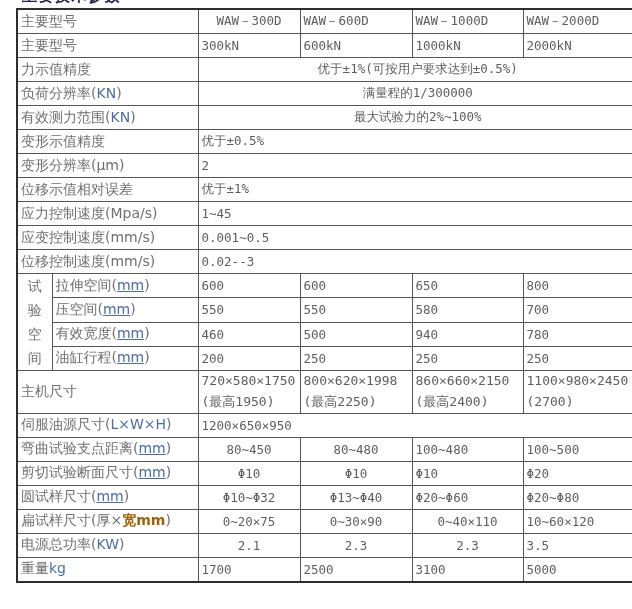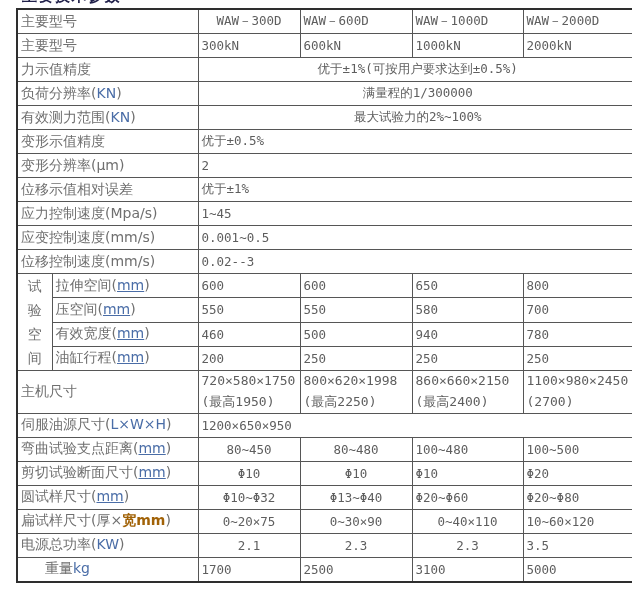--- a/index.html
+++ b/index.html
@@ -33,21 +33,21 @@
   td.val{
     font-family:"DejaVu Sans Mono","DejaVu Sans",monospace;
     font-size:12.5px;
   }
   td.val.center{text-align:left;}
   td.val.left{text-align:center;}
   tr.tall td{height:41px;}
   tr.tall td.val{white-space:normal;font-size:13px;line-height:1.6;}
   .seg-accent{color:var(--accent);}
   .seg-accent-u{color:var(--accent);text-decoration:underline;}
-  .seg-u{margin-left:24px;}
+  .seg-u{}
   .seg-b{font-weight:bold;color:#a16207;}
 </style>
 </head>
 <body>
 
 <div class="page">
   <div class="clip-heading">
     <span>主要技术参数</span>
   </div>
   <table>

